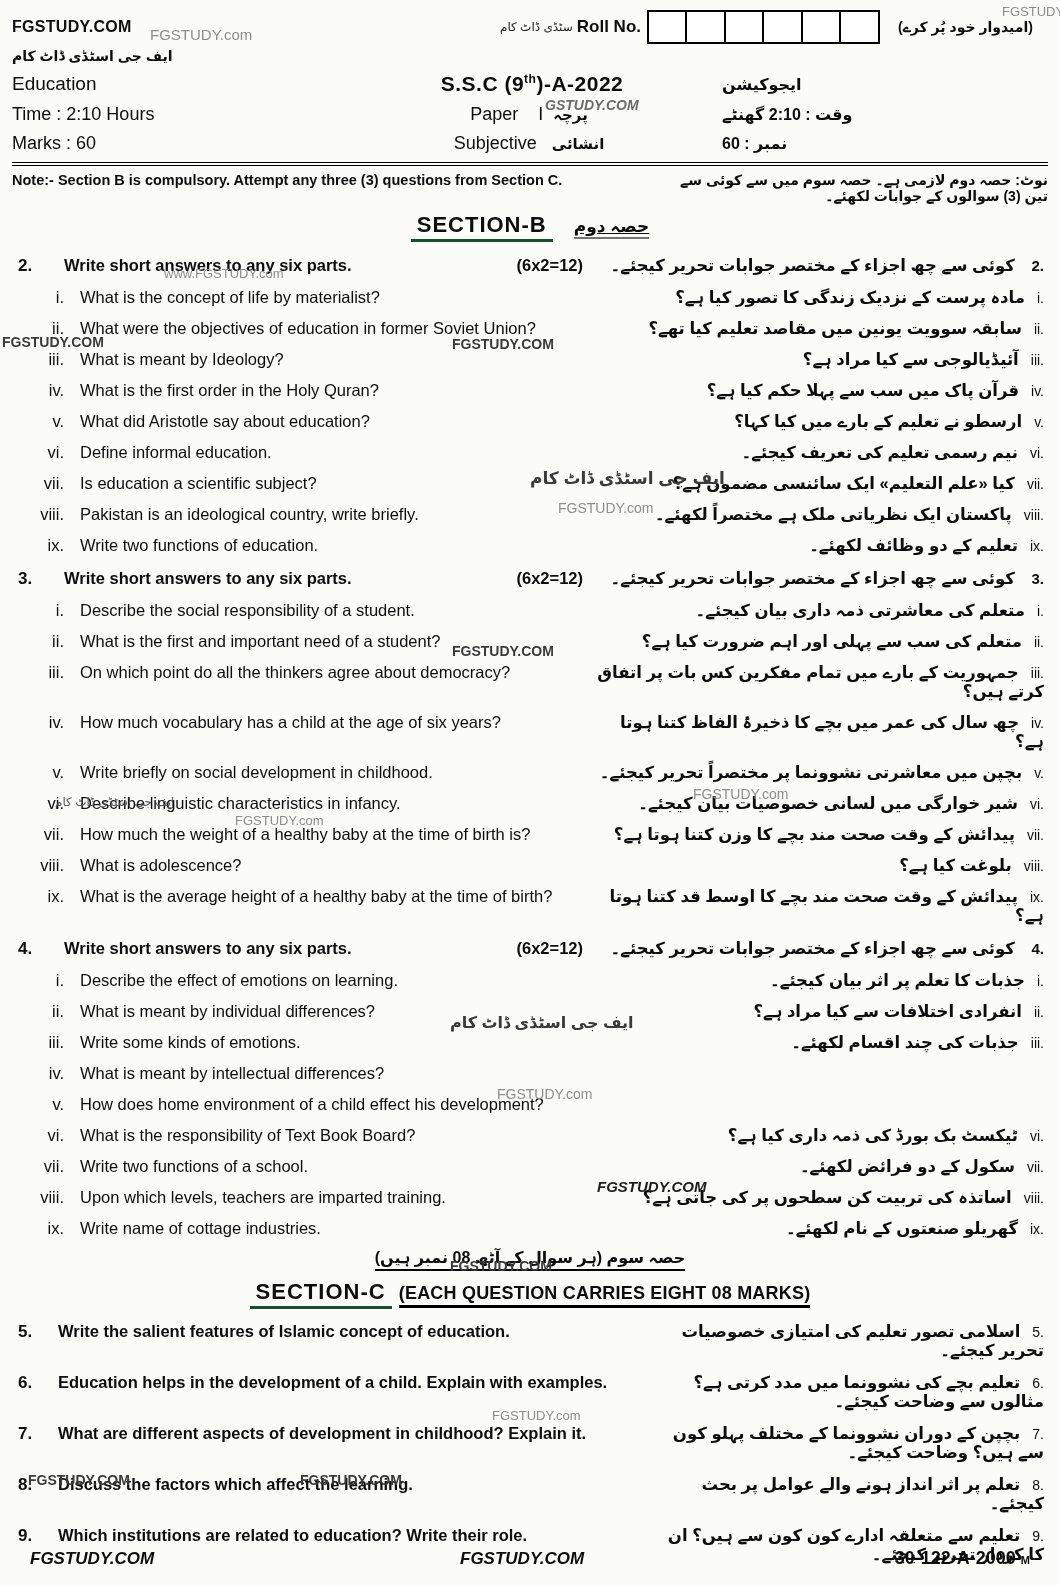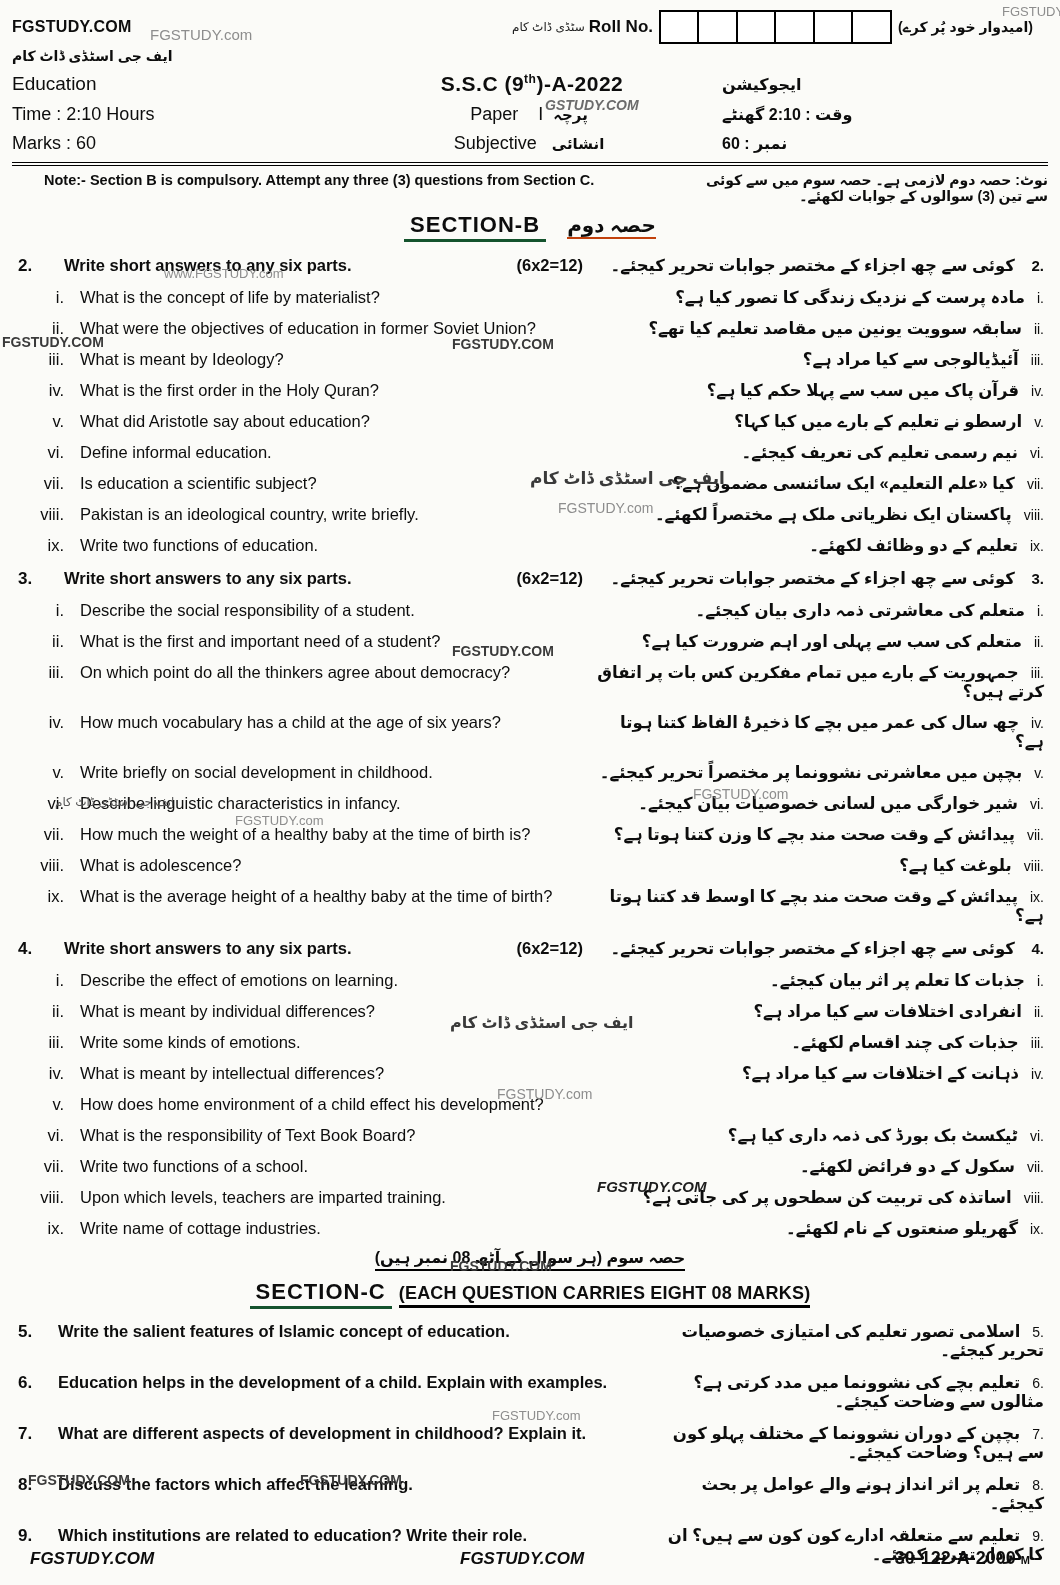--- a/index.html
+++ b/index.html
@@ -11,41 +11,41 @@
   }
   .page{padding:8px 12px 0 12px;position:relative;}
   
   .hrow{display:flex;align-items:center;}
   .r1{margin-top:2px;}
   .site-tl{font-weight:bold;font-size:16px;letter-spacing:.3px;}
   .small-ur{font-size:12px;color:#222;margin-left:auto;margin-right:4px;direction:rtl;}
   .roll-label{font-weight:bold;font-size:17px;margin-right:8px;}
   .rollboxes{display:flex;}
   .rollbox{width:37px;height:30px;border:2.5px solid #000;margin-left:-2.5px;background:#fff;}
-  .cand-note{direction:rtl;font-size:14px;font-weight:bold;margin-left:6px;width:150px;text-align:left;}
+  .cand-note{direction:rtl;font-size:14px;font-weight:bold;margin-left:18px;width:150px;text-align:left;}
   .r2{margin-top:4px;}
   .site-ur{font-weight:bold;font-size:14px;direction:rtl;}
   .r3,.r4,.r5{margin-top:8px;}
   .hcol-l{width:330px;font-size:19px;}
   .hcol-c{width:380px;text-align:center;font-size:18px;}
   .hcol-r{flex:1;direction:rtl;text-align:left;font-size:16px;font-weight:bold;}
   .hcol-r .urline{display:inline-block;}
   .exam-title{font-weight:bold;font-size:21px;letter-spacing:.5px;}
   .exam-title sup{font-size:12px;}
   .tl-label{font-size:18px;}
   .paper-ur{font-size:15px;font-weight:bold;margin-right:6px;}
   .hdr-sep{border-bottom:4px double #000;margin-top:8px;}
   
-  .note-row{display:flex;margin-top:6px;font-size:14.5px;font-weight:bold;margin-left:32px;}
+  .note-row{display:flex;margin-top:6px;font-size:14.5px;font-weight:bold;}
   .note-en{width:660px;}
   .note-ur{flex:1;direction:rtl;font-size:14px;}
   
   .sec-title{ text-align:center;margin-top:8px;font-size:22px;font-weight:bold;letter-spacing:1px;}
   .sec-title .t{border-bottom:3px solid #14532d;padding:0 6px 1px 6px;display:inline-block;}
-  .sec-title .t-ur{font-size:20px;margin-left:14px;border-bottom:2px solid #c2410c;display:inline-block;}
+  .sec-title .t-ur{font-size:17px;margin-left:14px;border-bottom:2px solid #737373;display:inline-block;text-decoration:underline;}
   .secc-sub{font-size:18px;letter-spacing:.2px;border-bottom:3px solid #000;display:inline-block;padding-bottom:1px;}
   .c-head-ur{text-align:center;direction:rtl;font-weight:bold;font-size:16px;margin-top:10px;}
   .c-head-ur span{border-bottom:2px solid #000;padding-bottom:2px;display:inline-block;}
   
   .qblock{margin-top:2px;}
   .prow{display:flex;margin-top:12px;align-items:baseline;}
   .qhead{margin-top:14px;}
   .en-col{width:585px;flex:none;display:flex;align-items:baseline;font-size:16.5px;}
   .qnum{width:46px;padding-left:6px;font-weight:bold;flex:none;font-size:17px;}
   .qtext{font-weight:bold;}
@@ -316,21 +316,20 @@
           <span class="rn">iii.</span>
           <span>Write some kinds of emotions.</span>
         </div>
       <div class="ur-col"><bdi class="rn-ur">iii.</bdi><span>جذبات کی چند اقسام لکھئے۔</span></div>
     </div>
     <div class="prow">
       <div class="en-col">
           <span class="rn">iv.</span>
           <span>What is meant by intellectual differences?</span>
         </div>
-      <div class="ur-col"><bdi class="rn-ur">iv.</bdi><span>ذہانت کے اختلافات سے کیا مراد ہے؟</span></div>
     </div>
     <div class="prow">
       <div class="en-col">
           <span class="rn">v.</span>
           <span>How does home environment of a child effect his development?</span>
         </div>
     </div>
     <div class="prow">
       <div class="en-col">
           <span class="rn">vi.</span>

